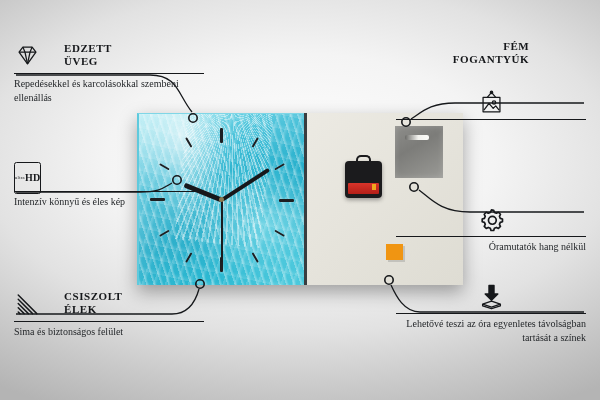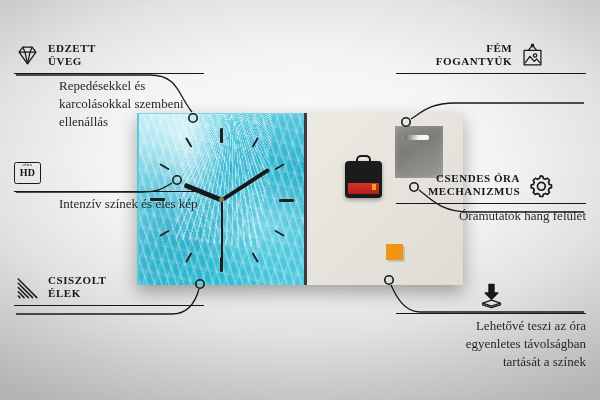--- a/index.html
+++ b/index.html
@@ -134,42 +134,42 @@
   }
 
   
   .connectors { position: absolute; inset: 0; pointer-events: none; }
 
   
   .callout { position: absolute; width: 190px; }
   .callout.left  { text-align: left; left: 14px; }
   .callout.right { text-align: right; right: 14px; }
   .callout-head {
-    display: flex; align-items: center; gap: 7px;
+    display: flex; align-items: center; gap: 23px;
     min-height: 30px;
   }
-  .callout.right .callout-head { justify-content: center; }
+  .callout.right .callout-head { justify-content: flex-end; flex-direction: column; }
   .callout-title {
     font-size: 11px; font-weight: bold; letter-spacing: 0.55px;
     color: #15171a; line-height: 1.18; text-transform: uppercase;
   }
   .callout-rule {
     height: 1.3px; background: #16181b; margin: 3px 0 3px;
   }
   .callout-desc {
-    font-size: 13px; color: #25282b; line-height: 1.36; margin-left: 45px;
+    font-size: 10px; color: #25282b; line-height: 1.36;
   }
   .callout-icon { flex: 0 0 auto; width: 27px; height: 27px; color: #16181b; }
   .callout-icon svg { display: block; width: 100%; height: 100%; }
 
   .hd-badge {
-    width: 27px; height: 22px;
+    width: 27px; height: 32px;
     border: 1.6px solid #16181b; border-radius: 2.5px;
-    display: flex; flex-direction: column;
-    align-items: center; justify-content: flex-start;
+    display: flex; flex-direction: row;
+    align-items: center; justify-content: space-between;
     line-height: 1; color: #16181b;
   }
   .hd-badge .hd-small { font-size: 4.6px; letter-spacing: 0.3px; }
   .hd-badge .hd-big { font-size: 10px; font-weight: bold; letter-spacing: 0.2px; }
 </style>
 </head>
 <body>
 
 <div class="product-stage">
 
@@ -259,42 +259,43 @@
 <div class="callout left" style="top:158px;">
   <div class="callout-head">
     <span class="callout-icon" style="width:27px;height:22px">
       <span class="hd-badge">
         <span class="hd-small">ultra</span>
         <span class="hd-big">HD</span>
       </span>
     </span>
   </div>
   <div class="callout-rule"></div>
-  <div class="callout-desc">Intenzív színek és éles kép</div>
-</div>
-
-<div class="callout left" style="top:272px;">
+  <div class="callout-desc">Intenzív könnyű és éles kép</div>
+</div>
+
+<div class="callout left" style="top:288px;">
   <div class="callout-head">
     <span class="callout-icon">
       <svg viewBox="0 0 32 32">
         <g stroke="currentColor" stroke-width="1.7" stroke-linecap="round">
           <line x1="5" y1="6" x2="27" y2="28"></line>
           <line x1="5" y1="11" x2="22" y2="28"></line>
           <line x1="5" y1="16" x2="17" y2="28"></line>
           <line x1="5" y1="21" x2="12" y2="28"></line>
           <line x1="5" y1="26" x2="7" y2="28"></line>
         </g>
       </svg>
     </span>
     <span class="callout-title">
       <span>CSISZOLT</span><br>
       <span>ÉLEK</span>
     </span>
   </div>
   <div class="callout-rule"></div>
+  <div class="callout-desc">Sima és biztonságos felület</div>
 </div>
 
 <div class="callout right" style="top:40px;">
   <div class="callout-head">
     <span class="callout-title">
       <span>FÉM</span><br>
       <span>FOGANTYÚK</span>
     </span>
     <span class="callout-icon">
       <svg viewBox="0 0 32 32">
@@ -307,34 +308,33 @@
         </g>
       </svg>
     </span>
   </div>
   <div class="callout-rule"></div>
 </div>
 
 <div class="callout right" style="top:170px;">
   <div class="callout-head">
     <span class="callout-title">
-      <span>CSENDES ÓRA</span><br>
-      <span>MECHANIZMUS</span>
+      <br>
     </span>
     <span class="callout-icon">
       <svg viewBox="0 0 32 32">
         <g fill="none" stroke="currentColor" stroke-width="2" stroke-linejoin="round">
           <path d="M16 4.5 L18.6 5 L19.4 7.6 L21.8 8.6 L24.2 7.4 L26.6 9.8 L25.4 12.2 L26.4 14.6 L29 15.4 L29 18.6 L26.4 19.4 L25.4 21.8 L26.6 24.2 L24.2 26.6 L21.8 25.4 L19.4 26.4 L18.6 29 L15.4 29 L14.6 26.4 L12.2 25.4 L9.8 26.6 L7.4 24.2 L8.6 21.8 L7.6 19.4 L5 18.6 L5 15.4 L7.6 14.6 L8.6 12.2 L7.4 9.8 L9.8 7.4 L12.2 8.6 L14.6 7.6 Z"></path>
           <circle cx="17" cy="17" r="4.6"></circle>
         </g>
       </svg>
     </span>
   </div>
   <div class="callout-rule"></div>
-  <div class="callout-desc">Óramutatók hang felület</div>
+  <div class="callout-desc">Óramutatók hang nélkül</div>
 </div>
 
 <div class="callout right" style="top:280px;">
   <div class="callout-head">
     <span class="callout-icon">
       <svg viewBox="0 0 32 32">
         <g fill="none" stroke="currentColor" stroke-width="1.6" stroke-linejoin="round">
           <path d="M13 3 H19 V13 H23.5 L16 20.5 L8.5 13 H13 Z" fill="currentColor"></path>
           <path d="M16 21.5 L26.5 25 L16 28.5 L5.5 25 Z"></path>
           <path d="M5.5 25 V27 L16 30.5 L26.5 27 V25"></path>

